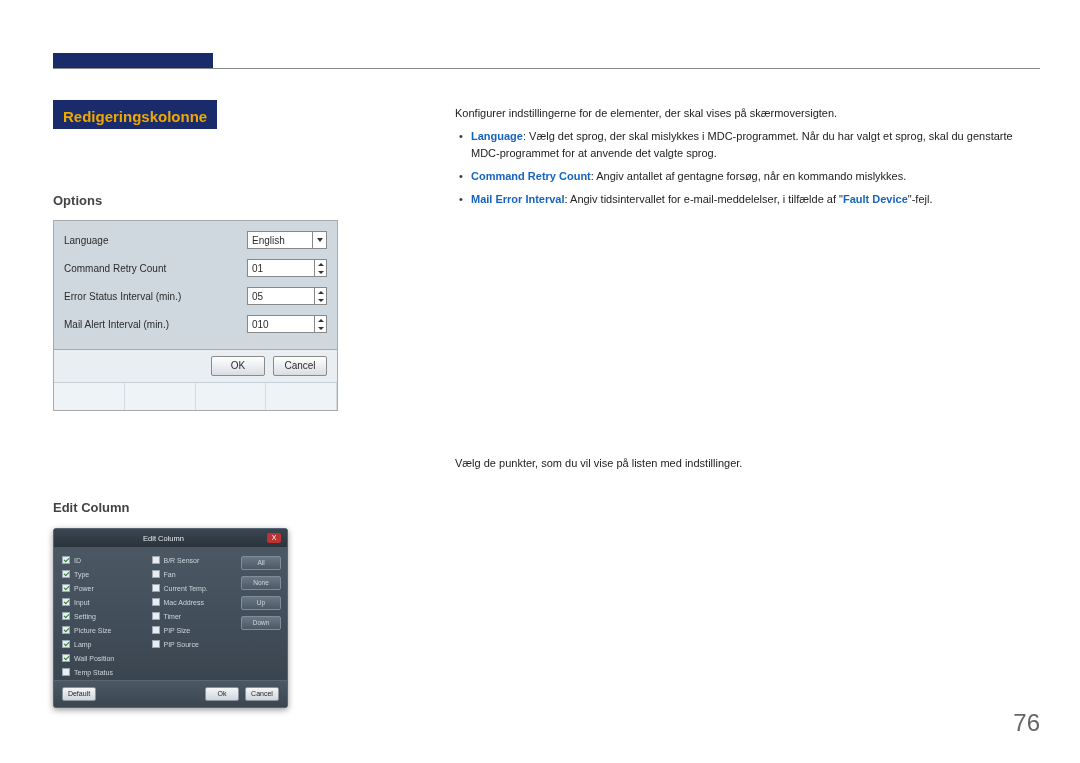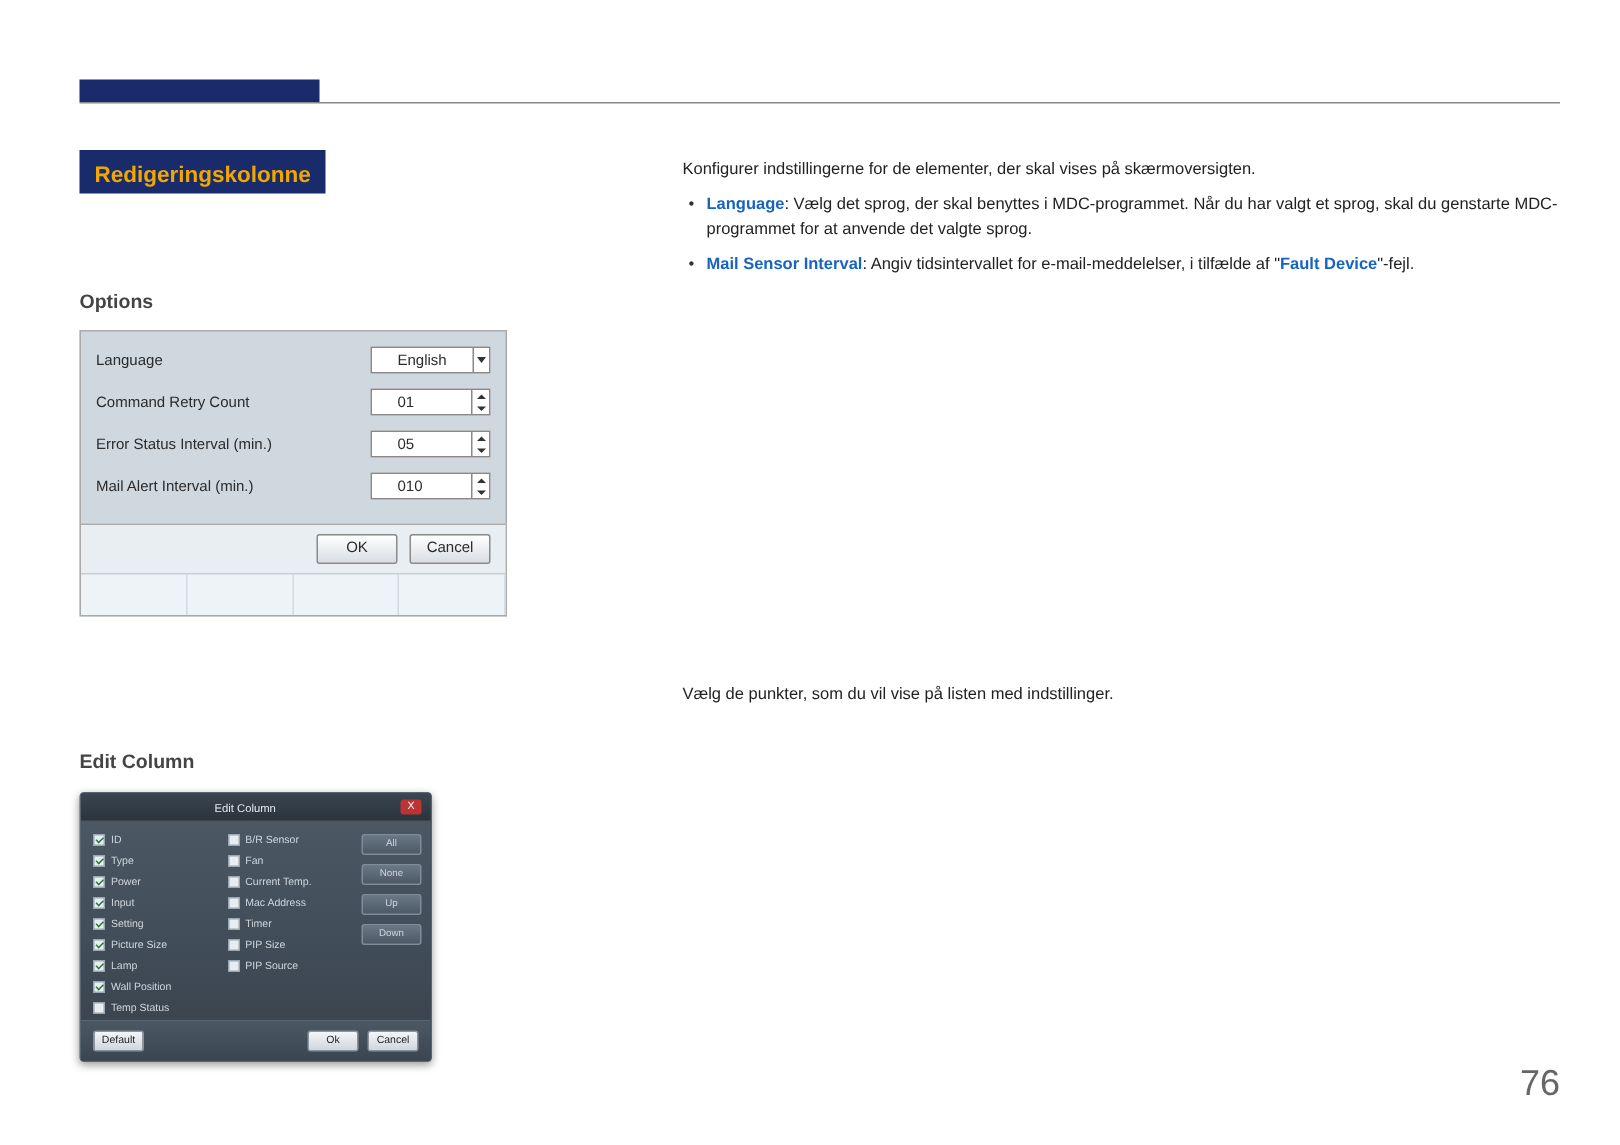--- a/index.html
+++ b/index.html
@@ -59,21 +59,21 @@
   .opt-row { display: flex; align-items: center; justify-content: space-between; margin-bottom: 10px; }
   .opt-row label { flex: 1; }
   .opt-sel, .opt-spin {
     width: 80px; height: 18px;
     background: #fff;
     border: 1px solid #888;
     display: flex; align-items: center;
     font-size: 10px;
     position: relative;
   }
-  .opt-sel .val, .opt-spin .val { flex: 1; padding: 0 17px; }
+  .opt-sel .val, .opt-spin .val { flex: 1; padding: 0 4px; }
   .opt-sel .arrow {
     width: 14px; height: 100%; border-left: 1px solid #888;
     display: flex; align-items: center; justify-content: center;
   }
   .opt-sel .arrow::after {
     content: ""; width: 0; height: 0;
     border-left: 3px solid transparent;
     border-right: 3px solid transparent;
     border-top: 4px solid #333;
   }
@@ -246,24 +246,27 @@
         <div></div>
         <div></div>
       </div>
   </div>
 </div>
 
 <div class="right-col options-txt">
   <div>Konfigurer indstillingerne for de elementer, der skal vises på skærmoversigten.</div>
   <ul>
     <li>
-      <span class="hl">Language</span><span>: Vælg det sprog, der skal benyttes i MDC-programmet. Når du har valgt et sprog, skal du genstarte MDC-programmet for at anvende det valgte sprog.</span>
+      <span class="hl">Language</span><span>: Vælg det sprog, der skal mislykkes i MDC-programmet. Når du har valgt et sprog, skal du genstarte MDC-programmet for at anvende det valgte sprog.</span>
     </li>
     <li>
-      <span class="hl">Mail Sensor Interval</span><span>: Angiv tidsintervallet for e-mail-meddelelser, i tilfælde af "</span><span class="hl">Fault Device</span><span>"-fejl.</span>
+      <span class="hl">Command Retry Count</span><span>: Angiv antallet af gentagne forsøg, når en kommando mislykkes.</span>
+    </li>
+    <li>
+      <span class="hl">Mail Error Interval</span><span>: Angiv tidsintervallet for e-mail-meddelelser, i tilfælde af "</span><span class="hl">Fault Device</span><span>"-fejl.</span>
     </li>
   </ul>
 </div>
 
 <div class="left-col editcol-h">Edit Column</div>
 
 <div class="left-col editcol-img">
   <div class="ec-dialog">
     <div class="ec-title">
       <span style="flex:1;text-align:center;">Edit Column</span>

